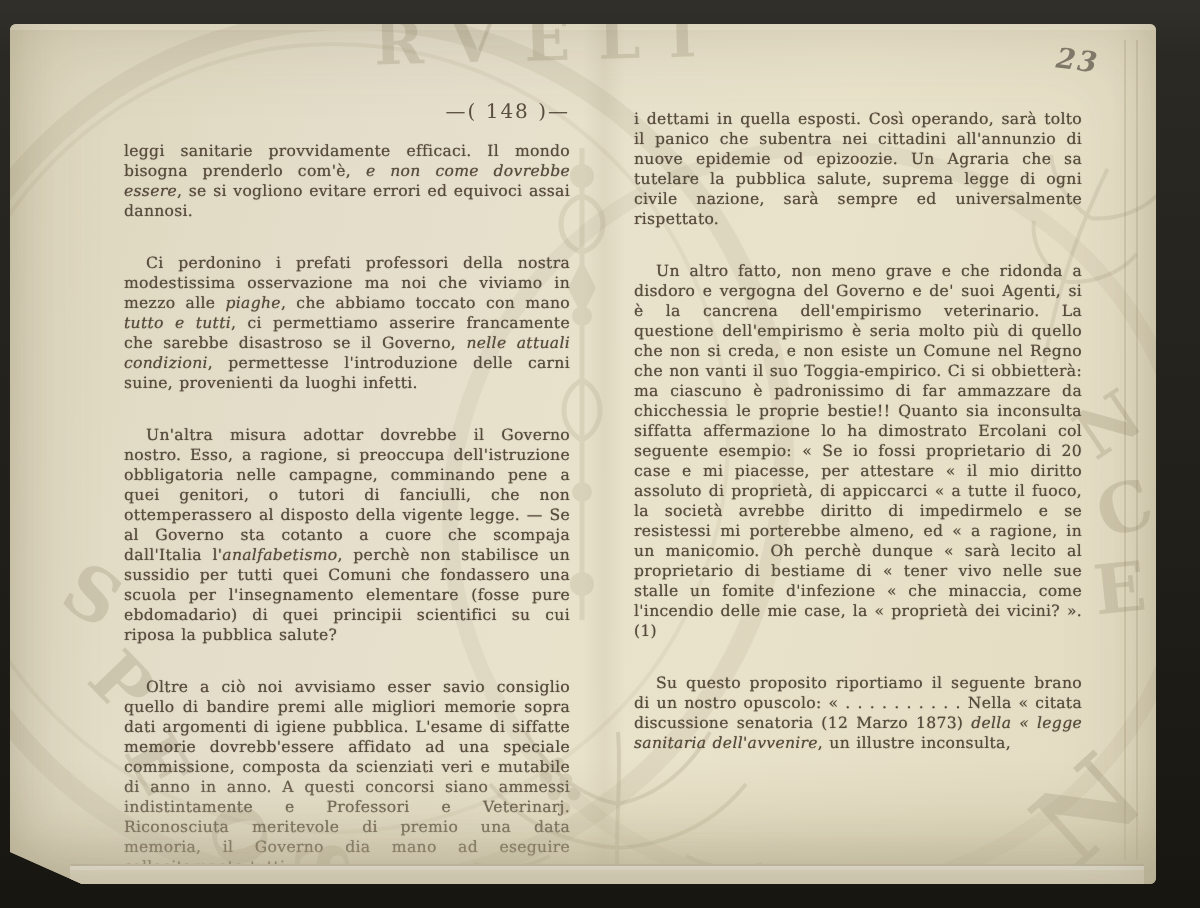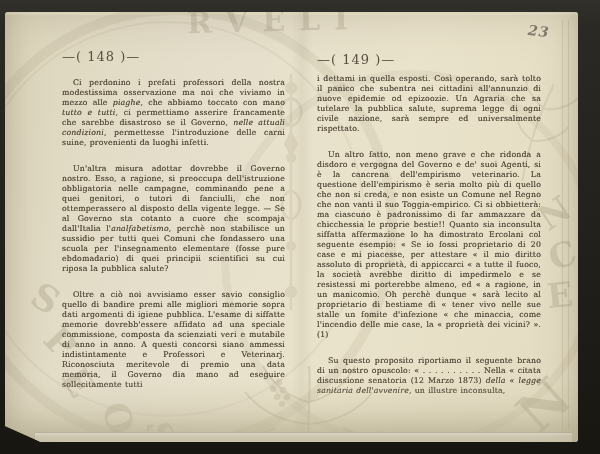--- a/index.html
+++ b/index.html
@@ -41,21 +41,21 @@
   .gl.r3{left:542px;top:266px;font-size:34px;transform:rotate(-6deg);}
   .gl.rn{left:514px;top:366px;font-size:54px;transform:rotate(-42deg);color:rgba(118,108,82,.22);}
   .orn{position:absolute;opacity:.22;}
   .orn.damask{left:198px;top:350px;}
   .orn.gutter{left:264px;top:58px;opacity:.13;}
   .orn.frond{left:498px;top:66px;opacity:.14;transform:rotate(18deg);}
   
   .page{position:absolute;color:#574b3c;}
   .page-left{left:57px;top:40px;width:223px;}
   .page-right{left:312px;top:43px;width:224px;height:330px;}
-  .pg-header{text-align:left;font-size:13px;letter-spacing:1px;line-height:10px;
+  .pg-header{text-align:right;font-size:10px;letter-spacing:1px;line-height:10px;
     margin:0 0 9px 0;color:#5a4e3f;}
   .para{margin:0;font-size:7.8px;line-height:10px;text-align:justify;
     letter-spacing:.15px;word-spacing:.5px;color:#574b3c;
     text-shadow:0 0 .5px rgba(87,75,60,.75);}
   .para.indent{text-indent:11px;margin-top:16px;}
   .it{font-style:italic;}
   .bd{font-weight:normal;}
   .footnote{position:absolute;left:4px;right:0;top:298px;border-top:1px solid rgba(96,82,62,.5);
     padding:3px 0 0 18px;font-size:6.5px;line-height:8px;color:#5d5141;
     text-shadow:0 0 .4px rgba(93,81,65,.7);}
@@ -135,28 +135,28 @@
           <path d="M33 64 C48 60 58 50 62 40"></path>
         </g>
       </svg>
     </div>
 
     <div class="gutter-shade"></div>
 
     <div class="page page-left">
       <p class="pg-header">—( 148 )—</p>
       <div>
+          <p class="para"><span>leggi sanitarie provvidamente efficaci. Il mondo bisogna prenderlo com'è, </span><span class="it">e non come dovrebbe essere</span><span>, se si vogliono evitare errori ed equivoci assai dannosi.</span></p>
           <p class="para indent"><span>Ci perdonino i prefati professori della nostra modestissima osservazione ma noi che viviamo in mezzo alle </span><span class="it">piaghe</span><span>, che abbiamo toccato con mano </span><span class="it">tutto e tutti</span><span>, ci permettiamo asserire francamente che sarebbe disastroso se il Governo, </span><span class="it">nelle attuali condizioni</span><span>, permettesse l'introduzione delle carni suine, provenienti da luoghi infetti.</span></p>
           <p class="para indent"><span>Un'altra misura adottar dovrebbe il Governo nostro. Esso, a ragione, si preoccupa dell'istruzione obbligatoria nelle campagne, comminando pene a quei genitori, o tutori di fanciulli, che non ottemperassero al disposto della vigente legge. — Se al Governo sta cotanto a cuore che scompaja dall'Italia l'</span><span class="it">analfabetismo</span><span>, perchè non stabilisce un sussidio per tutti quei Comuni che fondassero una scuola per l'insegnamento elementare (fosse pure ebdomadario) di quei principii scientifici su cui riposa la pubblica salute?</span></p>
           <p class="para indent"><span>Oltre a ciò noi avvisiamo esser savio consiglio quello di bandire premi alle migliori memorie sopra dati argomenti di igiene pubblica. L'esame di siffatte memorie dovrebb'essere affidato ad una speciale commissione, composta da scienziati veri e mutabile di anno in anno. A questi concorsi siano ammessi indistintamente e Professori e Veterinarj. Riconosciuta meritevole di premio una data memoria, il Governo dia mano ad eseguire sollecitamente tutti</span></p>
         </div>
     </div>
 
     <div class="page page-right">
-      <p class="pg-header">—( 149 )—</p>
       <div>
           <p class="para"><span>i dettami in quella esposti. Così operando, sarà tolto il panico che subentra nei cittadini all'annunzio di nuove epidemie od epizoozie. Un Agraria che sa tutelare la pubblica salute, suprema legge di ogni civile nazione, sarà sempre ed universalmente rispettato.</span></p>
           <p class="para indent"><span>Un altro fatto, non meno grave e che ridonda a disdoro e vergogna del Governo e de' suoi Agenti, si è la cancrena dell'empirismo veterinario. La questione dell'empirismo è seria molto più di quello che non si creda, e non esiste un Comune nel Regno che non vanti il suo Toggia-empirico. Ci si obbietterà: ma ciascuno è padronissimo di far ammazzare da chicchessia le proprie bestie!! Quanto sia inconsulta siffatta affermazione lo ha dimostrato Ercolani col seguente esempio: « Se io fossi proprietario di 20 case e mi piacesse, per attestare « il mio diritto assoluto di proprietà, di appiccarci « a tutte il fuoco, la società avrebbe diritto di impedirmelo e se resistessi mi porterebbe almeno, ed « a ragione, in un manicomio. Oh perchè dunque « sarà lecito al proprietario di bestiame di « tener vivo nelle sue stalle un fomite d'infezione « che minaccia, come l'incendio delle mie case, la « proprietà dei vicini? ». (1)</span></p>
           <p class="para indent"><span>Su questo proposito riportiamo il seguente brano di un nostro opuscolo: « . . . . . . . . . . Nella « citata discussione senatoria </span><span class="bd">(12 Marzo 1873)</span><span> </span><span class="it">della « legge sanitaria dell'avvenire</span><span>, un illustre inconsulta,</span></p>
         </div>
     </div>
 
     <div class="pencil">23</div>
 
     <div class="edge-line-v a"></div>

